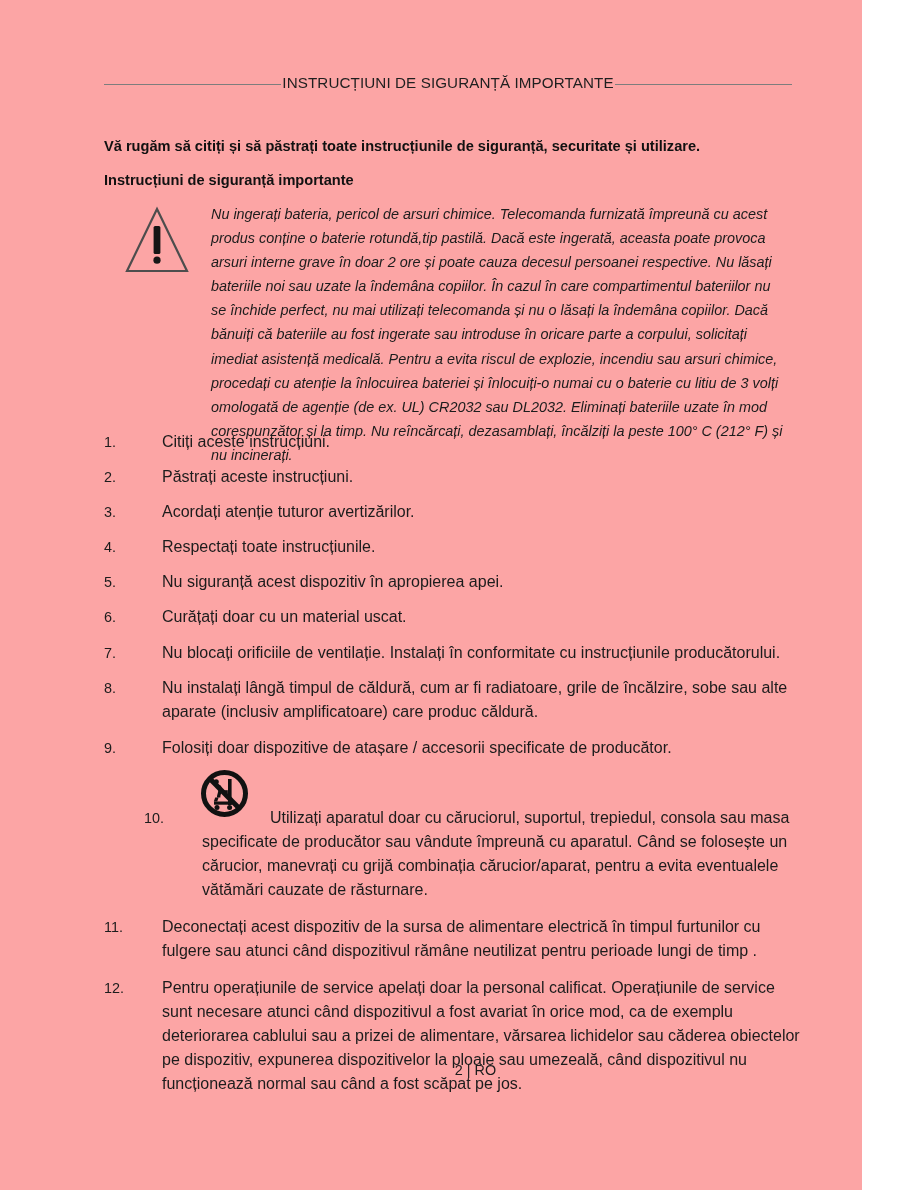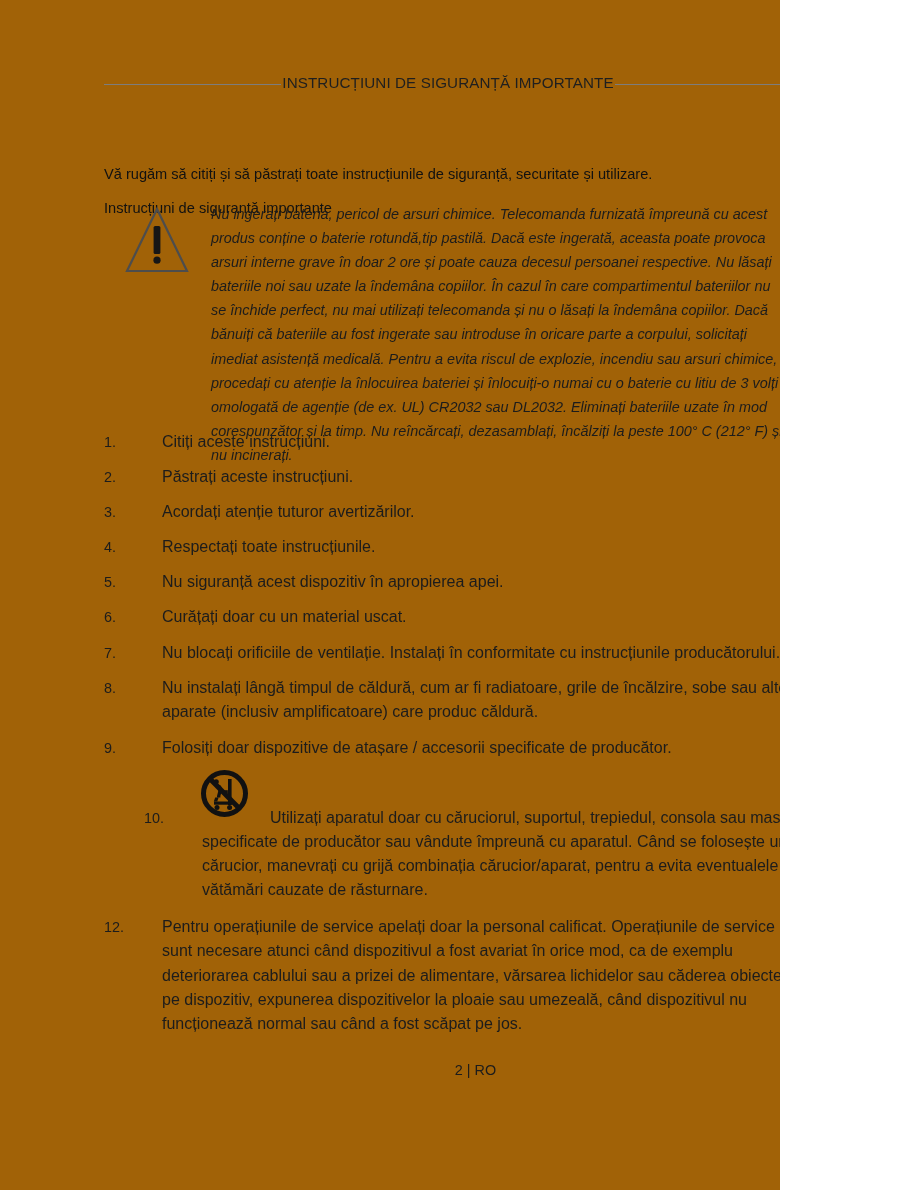--- a/index.html
+++ b/index.html
@@ -12,23 +12,23 @@
     height: 1190px;
     position: relative;
     font-family: "Liberation Sans", sans-serif;
     color: #1a1a1a;
     -webkit-font-smoothing: antialiased;
   }
 
   .page {
     position: absolute;
     left: 0; top: 0;
-    width: 780px;
+    width: 862px;
     height: 1190px;
-    background: #a16207;
+    background: #fca5a5;
     overflow: hidden;
   }
 
   
   .header {
     position: absolute;
     left: 104px;
     top: 74px;
     width: 688px;
     display: flex;
@@ -50,25 +50,24 @@
   .header .rule.right { margin-left: 0; }
   .header .htitle {
     flex: 0 0 auto;
     padding: 0 1px;
   }
 
   
   .lead {
     position: absolute;
     left: 104px;
-    font-weight: normal;
+    font-weight: bold;
     font-size: 14.6px;
     color: #111111;
     white-space: nowrap;
-    margin-top: 28px;
   }
   .lead-1 { top: 138px; }
   .lead-2 { top: 172px; }
 
   
   .warn-block {
     position: absolute;
     left: 100px;
     top: 202px;
     width: 690px;
@@ -229,20 +228,24 @@
             </g>
             <circle cx="16" cy="37.6" r="2.5" fill="#111111"></circle>
             <circle cx="28.6" cy="37.6" r="2.5" fill="#111111"></circle>
             <line x1="8.6" y1="8.6" x2="38.4" y2="38.4" stroke="#111111" stroke-width="5"></line>
           </svg>
         </span>
         <span class="cart-indent"></span><span>Utilizați aparatul doar cu căruciorul, suportul, trepiedul, consola sau masa specificate de producător sau vândute împreună cu aparatul. Când se folosește un cărucior, manevrați cu grijă combinația cărucior/aparat, pentru a evita eventualele vătămări cauzate de răsturnare.</span>
       </span>
     </div>
 
+    <div class="li two-line">
+      <span class="num">11.</span>
+      <span class="body">Deconectați acest dispozitiv de la sursa de alimentare electrică în timpul furtunilor cu fulgere sau atunci când dispozitivul rămâne neutilizat pentru perioade lungi de timp .</span>
+    </div>
 
     <div class="li">
       <span class="num">12.</span>
       <span class="body">Pentru operațiunile de service apelați doar la personal calificat. Operațiunile de service sunt necesare atunci când dispozitivul a fost avariat în orice mod, ca de exemplu deteriorarea cablului sau a prizei de alimentare, vărsarea lichidelor sau căderea obiectelor pe dispozitiv, expunerea dispozitivelor la ploaie sau umezeală, când dispozitivul nu funcționează normal sau când a fost scăpat pe jos.</span>
     </div>
 
   </div>
 
   <div class="footer">2 | RO</div>
 

